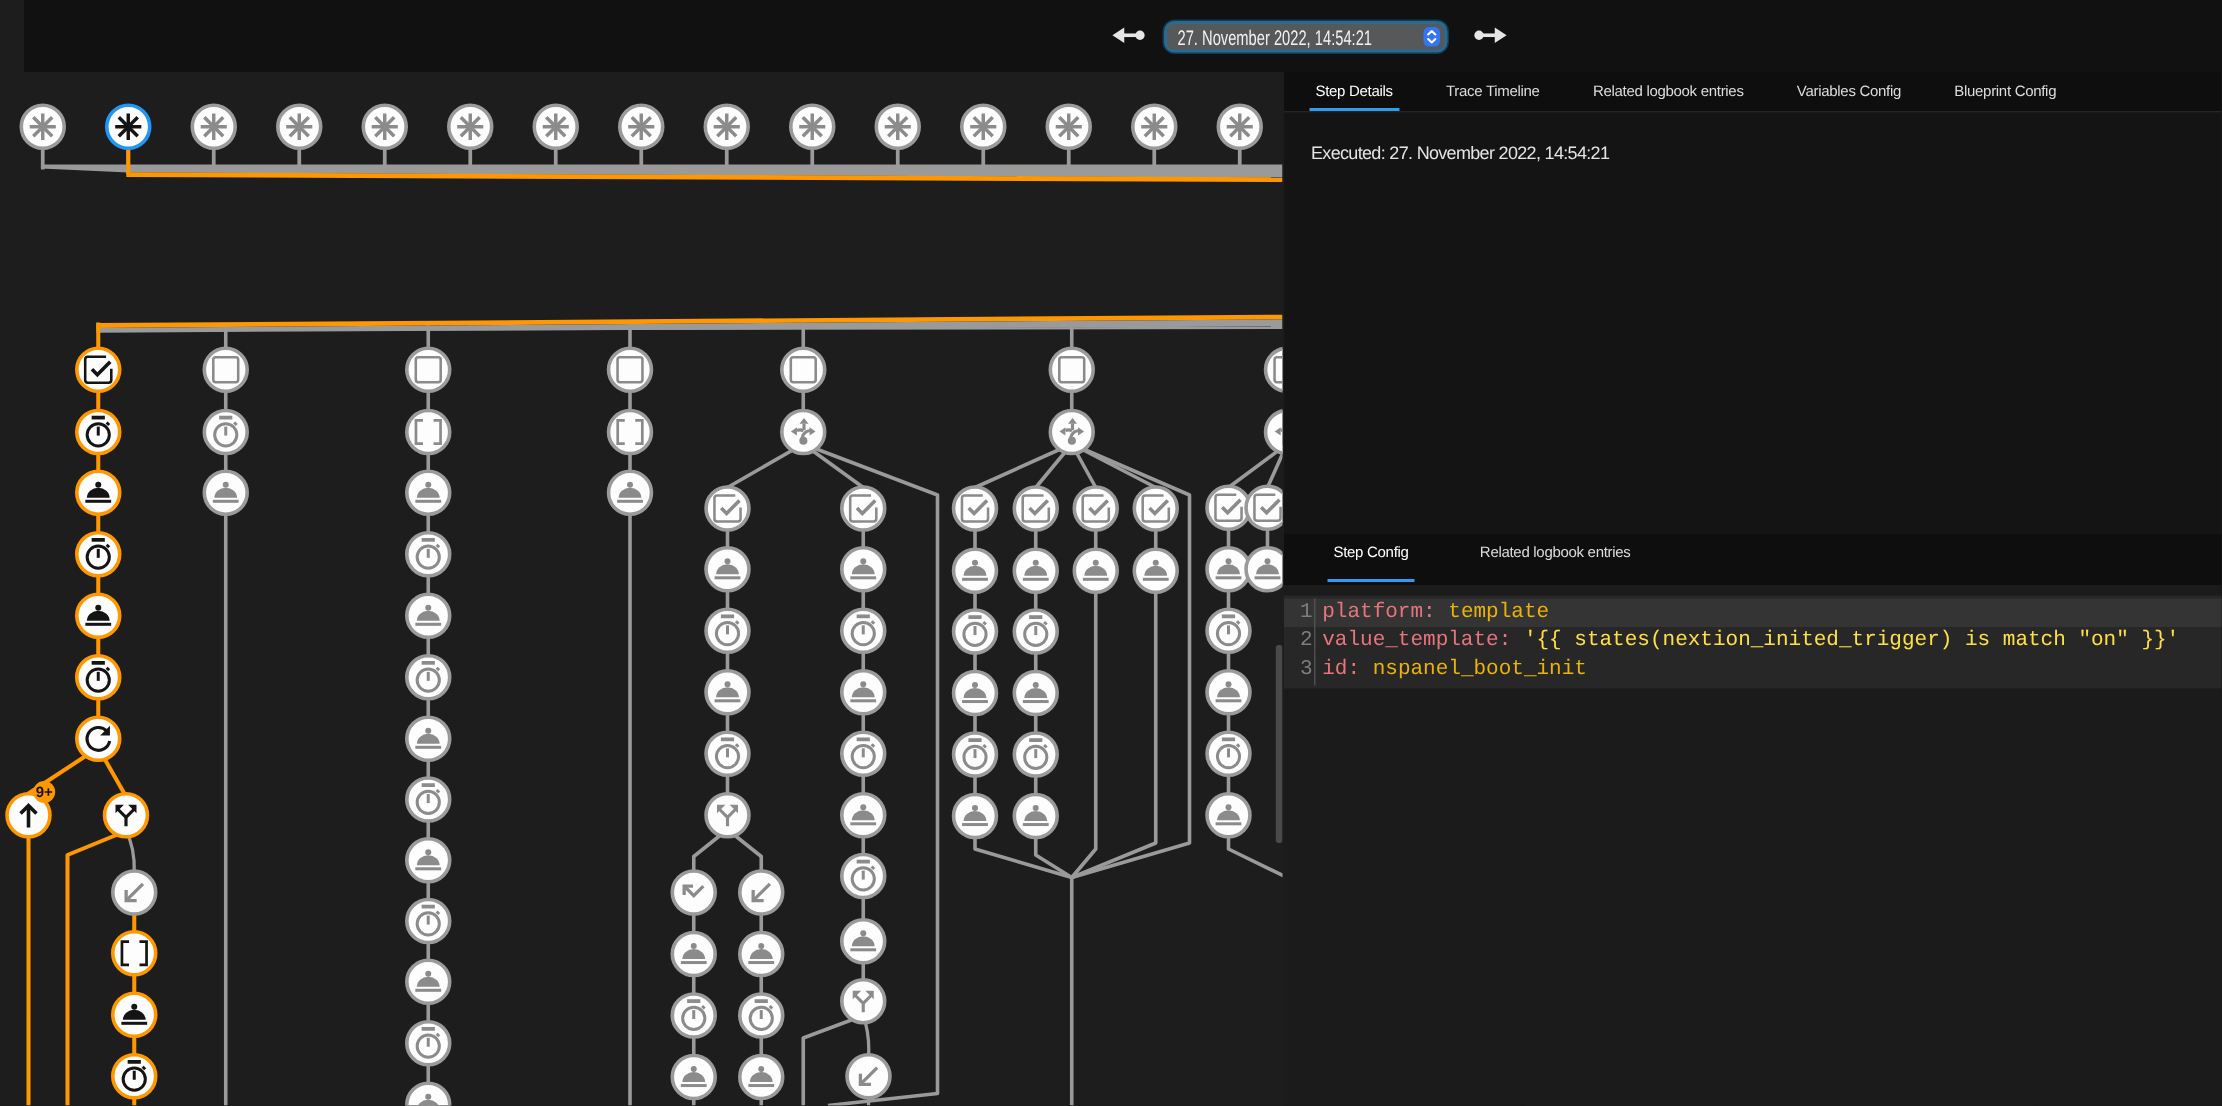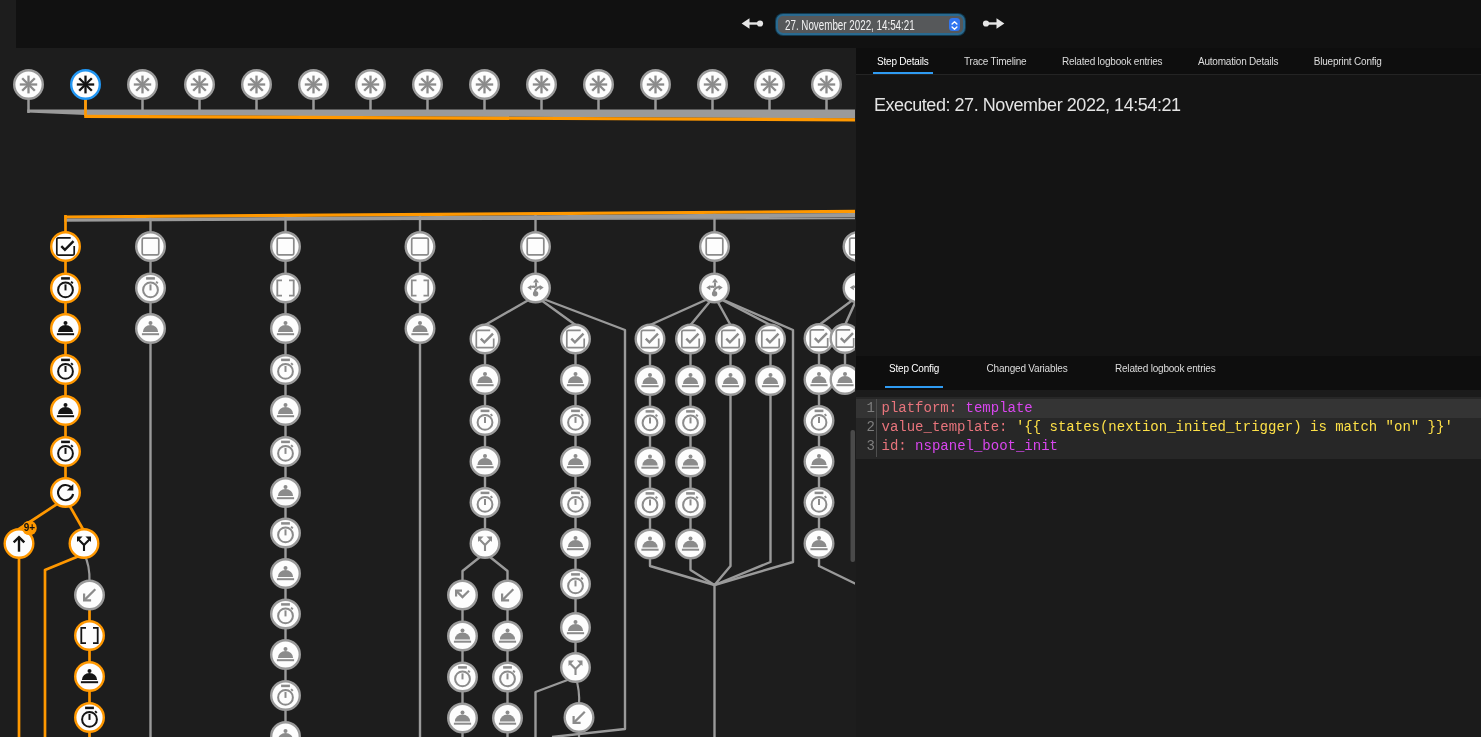--- a/index.html
+++ b/index.html
@@ -5,31 +5,31 @@
   font-family:"Liberation Sans", sans-serif; }
 #topbar { position:absolute; left:16px; top:0; width:1481px; height:48px; background:#111; }
 #graph { position:absolute; left:0; top:48px; width:855px; height:689px; background:#1d1d1d; }
 #panel { position:absolute; left:856px; top:48px; width:625px; height:689px; background:#141414; }
 .tabs { display:flex; align-items:stretch; height:27px; background:#0e0e0e; }
 .tab { padding:0 13.75px; display:flex; align-items:flex-end; color:#dcdcdc; font-size:10px;
   letter-spacing:-0.2px; white-space:nowrap; flex:none;justify-content:flex-end; }
 .tab span { line-height:14px; padding:0 4px 3px; border-bottom:2.5px solid transparent; }
 .tab.on { color:#fff; }
 .tab.on span { border-bottom-color:#2f9bf2; }
-#exec { position:absolute; left:18px; top:47px; color:#e4e4e4; font-size:18px; letter-spacing:-0.45px; }
+#exec { position:absolute; left:18px; top:47px; color:#e4e4e4; font-size:12px; letter-spacing:-0.45px; }
 #sec2 { position:absolute; left:0; top:308px; width:625px; height:381px; background:#1b1b1b; }
 #sec2 .tabs { height:34px; }
 #sec2 .tab span { margin-bottom:2.5px; padding-bottom:9.5px;margin-left:12px; }
 #code { position:absolute; left:0; top:40.5px; width:625px; background:#272727;
   font-family:"Liberation Mono", monospace; font-size:14px; line-height:19.2px; padding:2.5px 0; }
 .cl { white-space:pre; display:flex; }
 .ln { width:19px; text-align:right; color:#7e7e7e; flex:none; }
 .cl .tx { padding-left:4.5px; border-left:1.5px solid #4f4f4f; margin-left:1px; }
 .hl { background:#343434; }
-.k { color:#e8747c;margin-top:47px; } .s { color:#fde047; } .v { color:#d946ef; }
+.k { color:#e8747c;margin-top:47px; } .s { color:#fde047; } .v { color:#eab308; }
 </style></head>
 <body>
 <div id="graph"></div>
 <svg width="855" height="689" viewBox="0 48 855 689" style="position:absolute;left:0;top:48px">
     <defs>
       <g id="i-ast">
         <g stroke="currentColor" stroke-width="2.3" stroke-linecap="butt">
  <line x1="0" y1="-8.9" x2="0" y2="8.9"></line>
           <line x1="-8.7" y1="0" x2="8.7" y2="0"></line>
  <line x1="-6.3" y1="-6.3" x2="6.3" y2="6.3"></line>
@@ -614,34 +614,31 @@
     <div class="tab on" style="margin-left:3.25px">
         <span>Step Details</span>
       </div>
     <div class="tab">
         <span>Trace Timeline</span>
       </div>
     <div class="tab">
         <span>Related logbook entries</span>
       </div>
     <div class="tab">
-        <span>Automation Details</span>
+        <span>Variables Config</span>
       </div>
     <div class="tab">
         <span>Blueprint Config</span>
       </div>
   </div>
   <div id="exec">Executed: 27. November 2022, 14:54:21</div>
   <div id="sec2">
     <div class="tabs">
       <div class="tab on" style="margin-left:3.25px">
           <span>Step Config</span>
-        </div>
-      <div class="tab">
-          <span>Changed Variables</span>
         </div>
       <div class="tab">
           <span>Related logbook entries</span>
         </div>
     </div>
     <div id="code">
       <div class="cl hl"><span class="ln">1</span><span class="tx"><span class="k">platform:</span><span class="v"> template</span></span></div>
       <div class="cl"><span class="ln">2</span><span class="tx"><span class="k">value_template:</span><span class="v"> </span><span class="s">'{{ states(nextion_inited_trigger) is match "on" }}'</span></span></div>
       <div class="cl"><span class="ln">3</span><span class="tx"><span class="k">id:</span><span class="v"> nspanel_boot_init</span></span></div>
     </div>

